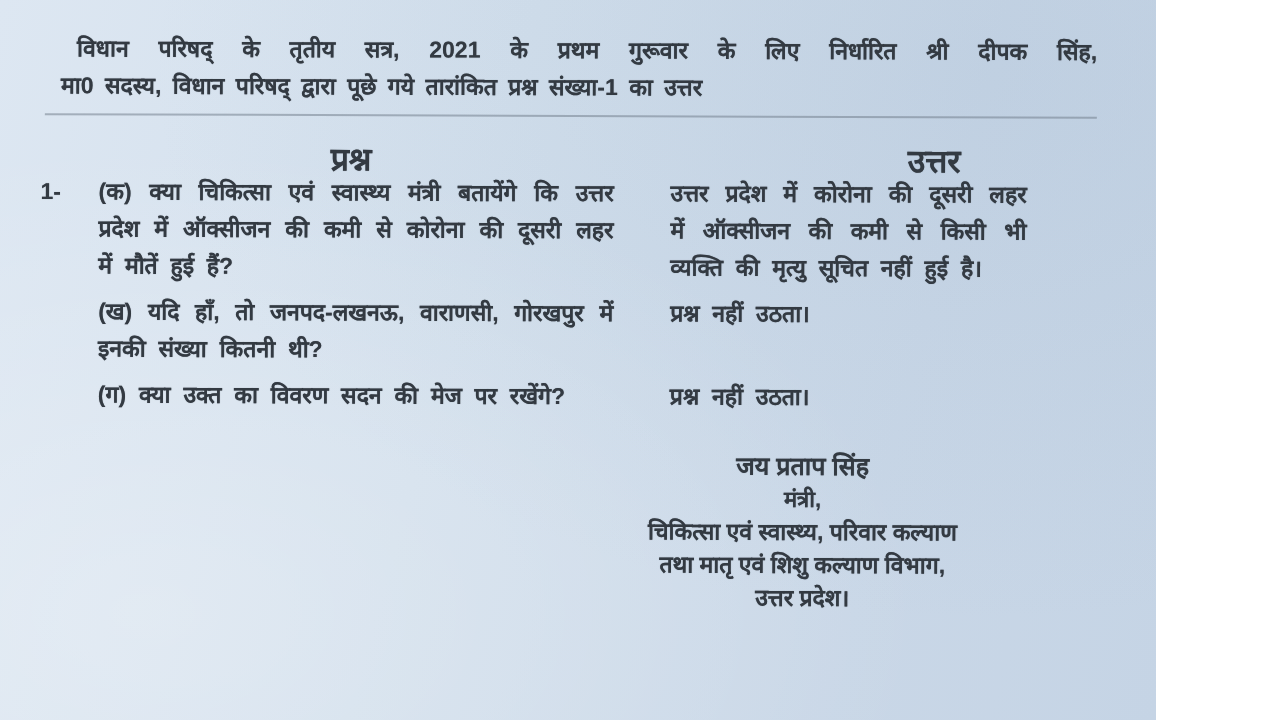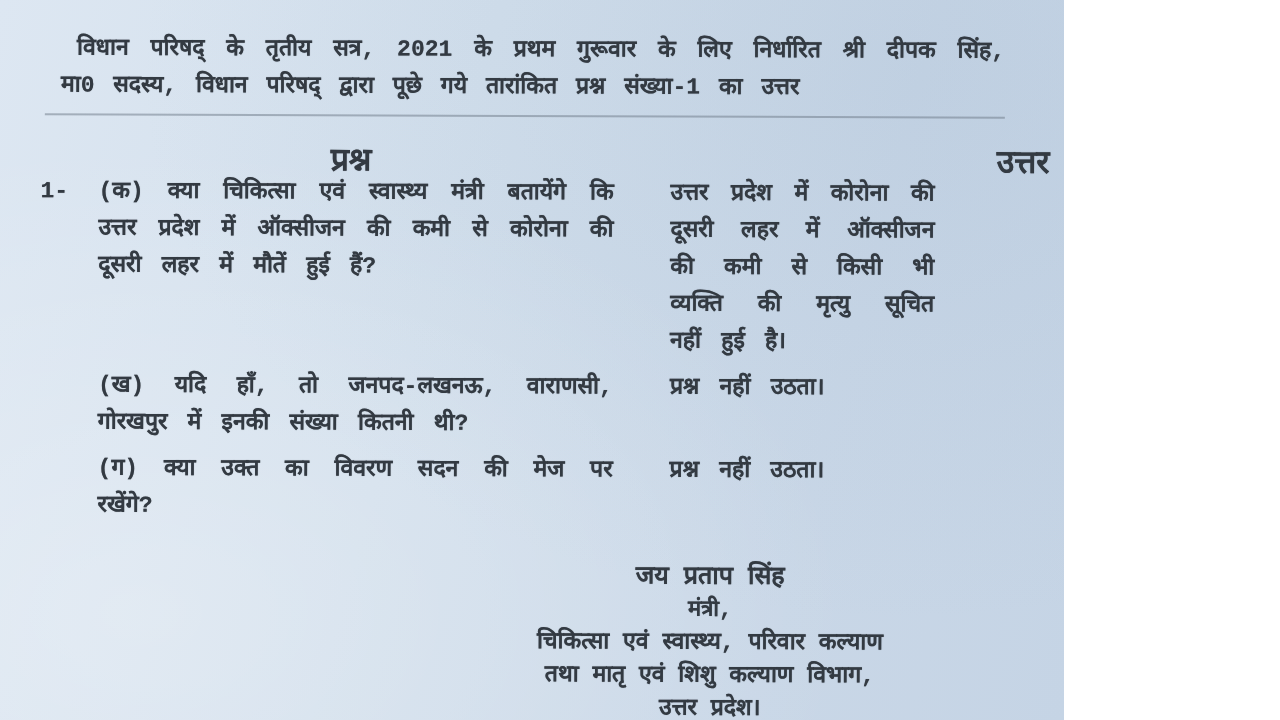--- a/index.html
+++ b/index.html
@@ -4,28 +4,28 @@
 <style>
   html, body {
     margin: 0;
     padding: 0;
     width: 1280px;
     height: 720px;
     overflow: hidden;
   }
   .page {
     position: relative;
-    width: 1064px;
+    width: 1156px;
     height: 720px;
     box-sizing: border-box;
     background:
       radial-gradient(ellipse at 12% 85%, rgba(255,255,255,0.28), rgba(255,255,255,0) 55%),
       radial-gradient(ellipse at 85% 10%, rgba(150,175,200,0.18), rgba(150,175,200,0) 60%),
       linear-gradient(105deg, #dde7f2 0%, #d2dfec 40%, #c9d7e7 75%, #c5d4e5 100%);
-    font-family: Liberation Mono, monospace;
+    font-family: Liberation Sans, sans-serif;
     color: #333a42;
   }
   .paper {
     box-sizing: border-box;
     width: 100%;
     height: 100%;
     padding: 32px 60px 0 40px;
     transform: rotate(0.2deg);
     transform-origin: 50% 50%;
   }
@@ -59,21 +59,21 @@
     margin-top: 14px;
   }
   .col-heading {
     position: absolute;
     top: 6px;
     font-size: 32px;
     font-weight: 700;
     text-shadow: 0 0 0.7px rgba(52, 60, 68, 0.7);
   }
   .col-heading.question { left: 290px; }
-  .col-heading.answer   { left: 956px; }
+  .col-heading.answer   { left: 867px; }
   .qa-grid {
     display: grid;
     grid-template-columns: 58px 515px 1fr;
     row-gap: 9px;
     font-size: 23px;
     line-height: 37px;
   }
   .qa-number { text-align: left; }
   .qa-question {
     text-align: justify;

